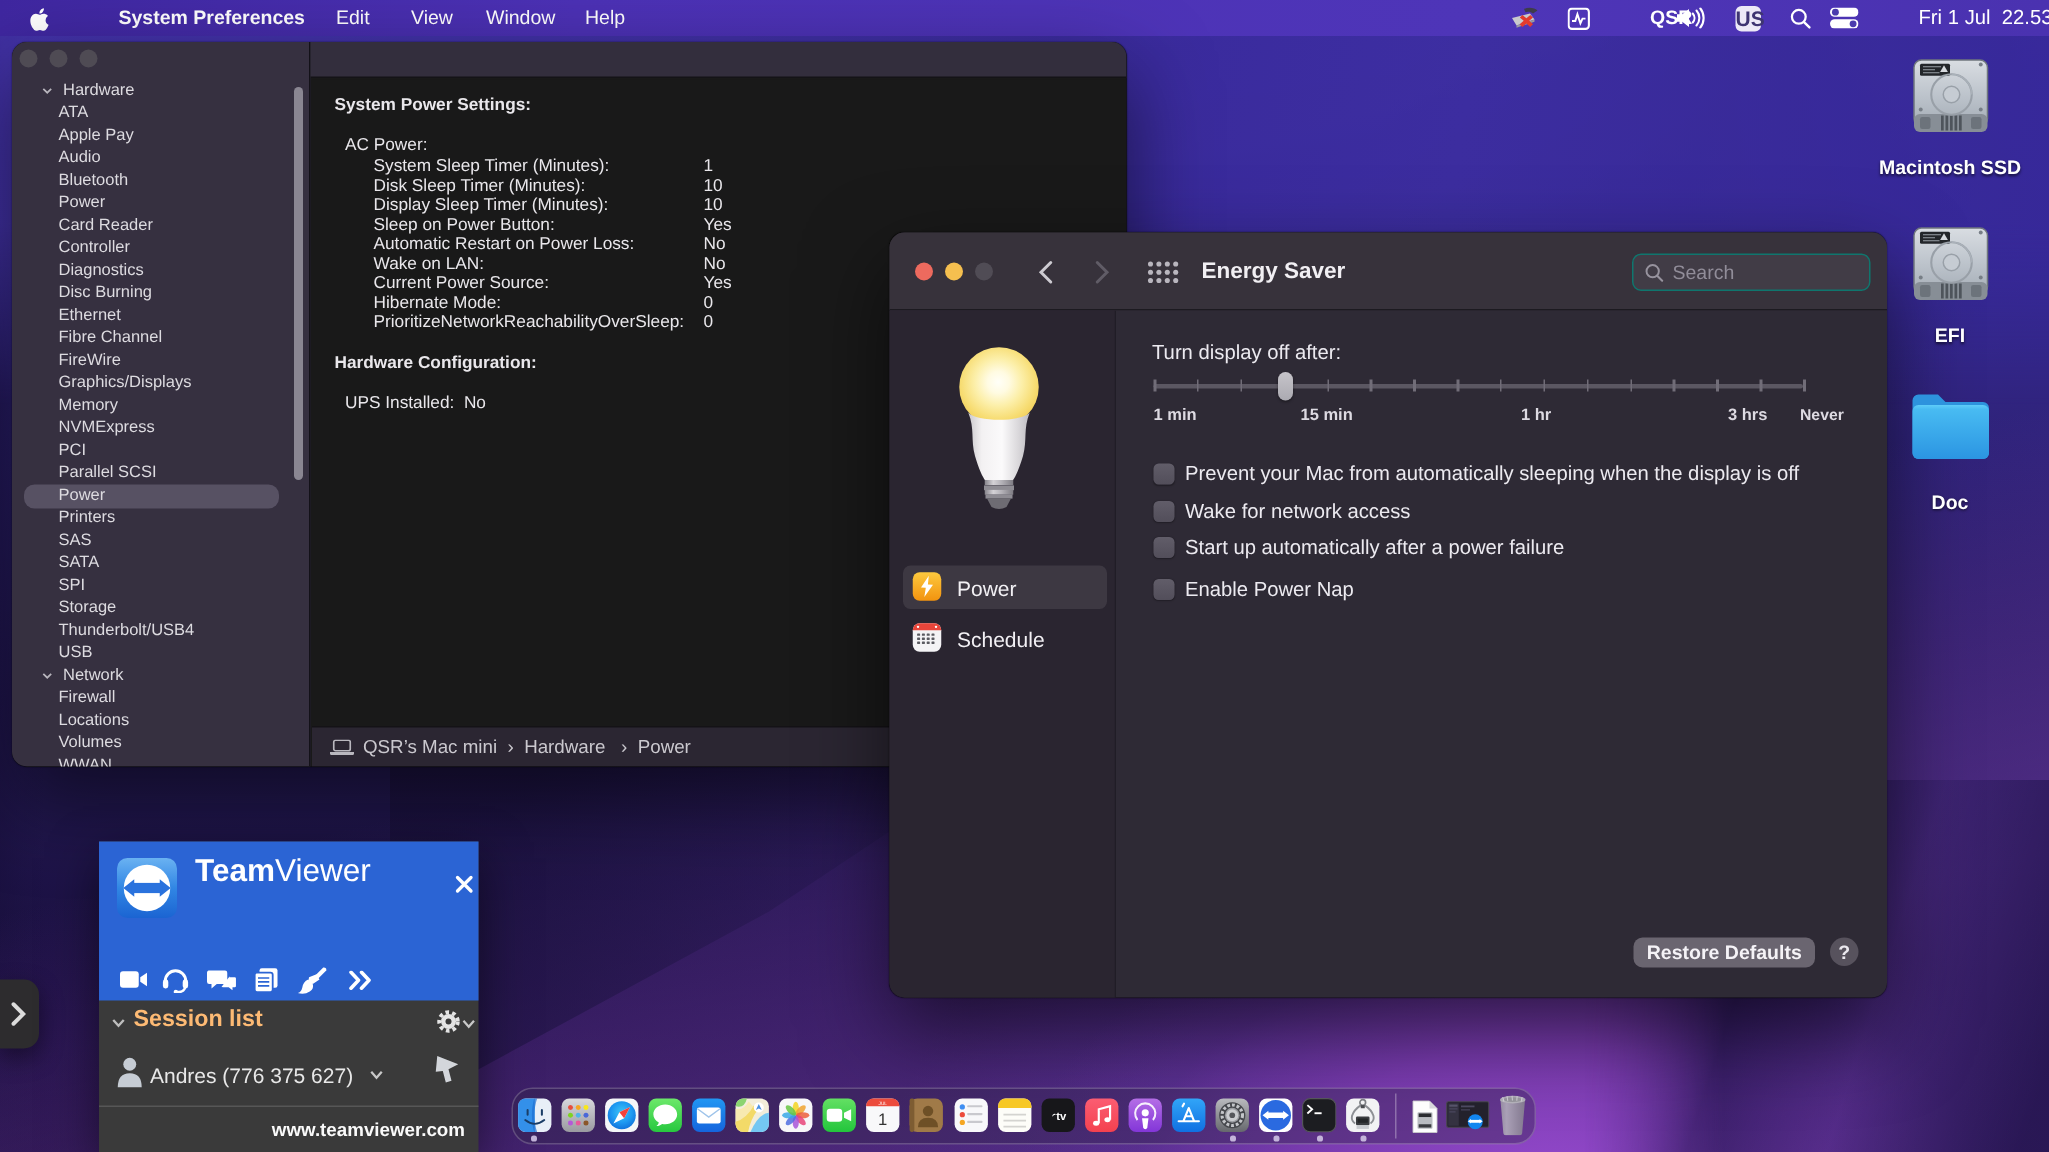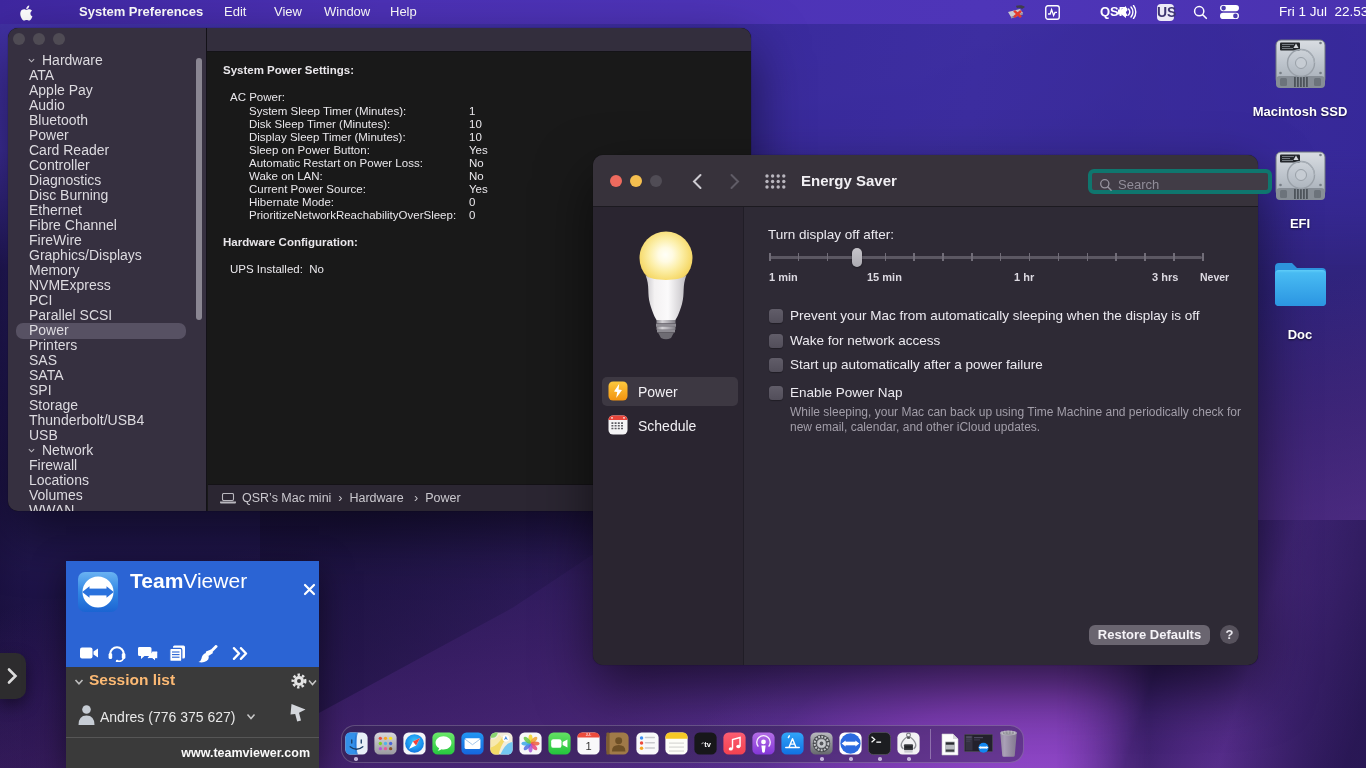--- a/index.html
+++ b/index.html
@@ -37,22 +37,22 @@
 .win { position:absolute; border-radius:10px; box-shadow:0 22px 55px rgba(0,0,0,.55), 0 0 1px rgba(0,0,0,.8); }
 
 
 #sysinfo { left:8px; top:28px; width:743px; height:483px; background:#191919; overflow:hidden; }
 #si-side { position:absolute; left:0; top:0; width:199px; height:483px; background:#363040; border-right:1px solid #131118; }
 #si-titlebar { position:absolute; left:199px; top:0; width:544px; height:24px; background:#332e3d; border-bottom:1px solid #141317; }
 #si-title { position:absolute; left:199px; top:0; width:544px; height:24px; line-height:25px; text-align:center; color:#9d9aa3; font-weight:bold; font-size:13px; }
 #si-content { position:absolute; left:200px; top:25px; right:0; bottom:27px; background:#191919; color:#e9e7eb; font-size:11.5px; }
 #si-bottom { position:absolute; left:200px; bottom:0; width:543px; height:27px; background:#2b2632; border-top:1px solid #141216; color:#cac8ce; font-size:12.5px; }
 .tl { position:absolute; width:12px; height:12px; border-radius:50%; }
-.si-row { position:absolute; left:0; width:199px; height:15px; line-height:15px; color:#dddbe0; font-size:14px; z-index:3; }
-.si-row .ind { padding-left:21px; display:block;}
+.si-row { position:absolute; left:0; width:199px; height:15px; line-height:15px; color:#dddbe0; font-size:11px; z-index:3; }
+.si-row .ind { padding-left:31px; display:block;}
 .si-row .hdr { padding-left:34px; display:block;}
 .si-chev { position:absolute; left:20px; top:4px; width:7px; height:7px; color:#b7b4bc;}
 
 
 #es { left:593px; top:155px; width:665px; height:510px; background:#2e2a35; }
 #es-titlebar { position:absolute; left:0; top:0; width:665px; height:52px; background:#37323b; border-bottom:1px solid #1c1a20; border-radius:10px 10px 0 0; }
 #es-side { position:absolute; left:0; top:52px; width:151px; height:458px; background:#2a2530; border-right:1px solid #201d26; border-radius:0 0 0 10px; }
 #es-content { position:absolute; left:152px; top:52px; width:513px; height:458px; color:#eceaf0; font-size:13px; border-radius:0 0 10px 0; }
 
 .cb { position:absolute; width:14px; height:14px; border-radius:3.5px; background:linear-gradient(180deg,#615d69,#524e5a); box-shadow:0 0.5px 1px rgba(0,0,0,.3); }
@@ -281,21 +281,21 @@
         <circle cx="7.6" cy="7.5" r="1.7"></circle>
         <circle cx="13.2" cy="7.5" r="1.7"></circle>
         <circle cx="18.8" cy="7.5" r="1.7"></circle>
     <circle cx="2" cy="13" r="1.7"></circle>
         <circle cx="7.6" cy="13" r="1.7"></circle>
         <circle cx="13.2" cy="13" r="1.7"></circle>
         <circle cx="18.8" cy="13" r="1.7"></circle>
       </g>
   </svg>
   <div class="abs" style="left:208px;top:17px;font-size:15px;font-weight:bold;color:#f1eff3">Energy Saver</div>
-  <div class="abs" style="left:495px;top:14px;width:184px;height:25px;background:#413c46;border:4px solid #0f766e;border-radius:6px">
+  <div class="abs" style="left:495px;top:14px;width:159px;height:25px;background:#413c46;border:1px solid #0f766e;border-radius:6px">
     <svg class="abs" style="left:7px;top:5px" width="14" height="14" viewBox="0 0 15 15">
         <circle cx="6.2" cy="6.2" r="4.4" fill="none" stroke="#97939e" stroke-width="1.4"></circle>
         <path d="M9.6 9.6 L13 13" stroke="#97939e" stroke-width="1.5" stroke-linecap="round"></path>
       </svg>
     <span class="abs" style="left:26px;top:4px;color:#918d99;font-size:13px">Search</span>
   </div>
 
   <svg class="abs" style="left:44px;top:76px" width="60" height="110" viewBox="0 0 60 110">
     <defs>
       <radialGradient id="bulbglow" cx="49%" cy="44%" r="62%">
@@ -391,21 +391,20 @@
   <div class="abs" style="left:559px;top:116px;font-size:11px;color:#dddae2;font-weight:bold">3 hrs</div>
   <div class="abs" style="left:607px;top:116px;font-size:10.5px;color:#dddae2;font-weight:bold">Never</div>
   <div class="cb" style="left:176px;top:154px"></div>
   <div class="cblabel" style="left:197px;top:153px">Prevent your Mac from automatically sleeping when the display is off</div>
   <div class="cb" style="left:176px;top:179px"></div>
   <div class="cblabel" style="left:197px;top:178px">Wake for network access</div>
   <div class="cb" style="left:176px;top:203px"></div>
   <div class="cblabel" style="left:197px;top:202px">Start up automatically after a power failure</div>
   <div class="cb" style="left:176px;top:231px"></div>
   <div class="cblabel" style="left:197px;top:230px">Enable Power Nap</div>
-  <div class="abs" style="left:197px;top:250px;font-size:12px;color:#a29ea9;line-height:14.5px">While sleeping, your Mac can back up using Time Machine and periodically check for<br>new email, calendar, and other iCloud updates.</div>
   <div class="abs" style="left:496px;top:470px;width:121px;height:20px;background:#6a6570;border-radius:6px;text-align:center;line-height:20px;font-size:13px;color:#f5f3f7;font-weight:bold">Restore Defaults</div>
   <div class="abs" style="left:627px;top:470px;width:19px;height:19px;background:#57525d;border-radius:50%;text-align:center;line-height:19px;font-size:13px;color:#eae8ee;font-weight:bold">?</div>
 </div>
 
 <div id="tv-handle">
   <svg class="abs" style="left:6px;top:14px" width="12" height="18" viewBox="0 0 12 18">
       <path d="M3 2.5 L9.5 9 L3 15.5" stroke="#dcdcdc" stroke-width="2.6" fill="none" stroke-linecap="round"></path>
     </svg>
 </div>
 <div id="tv">

